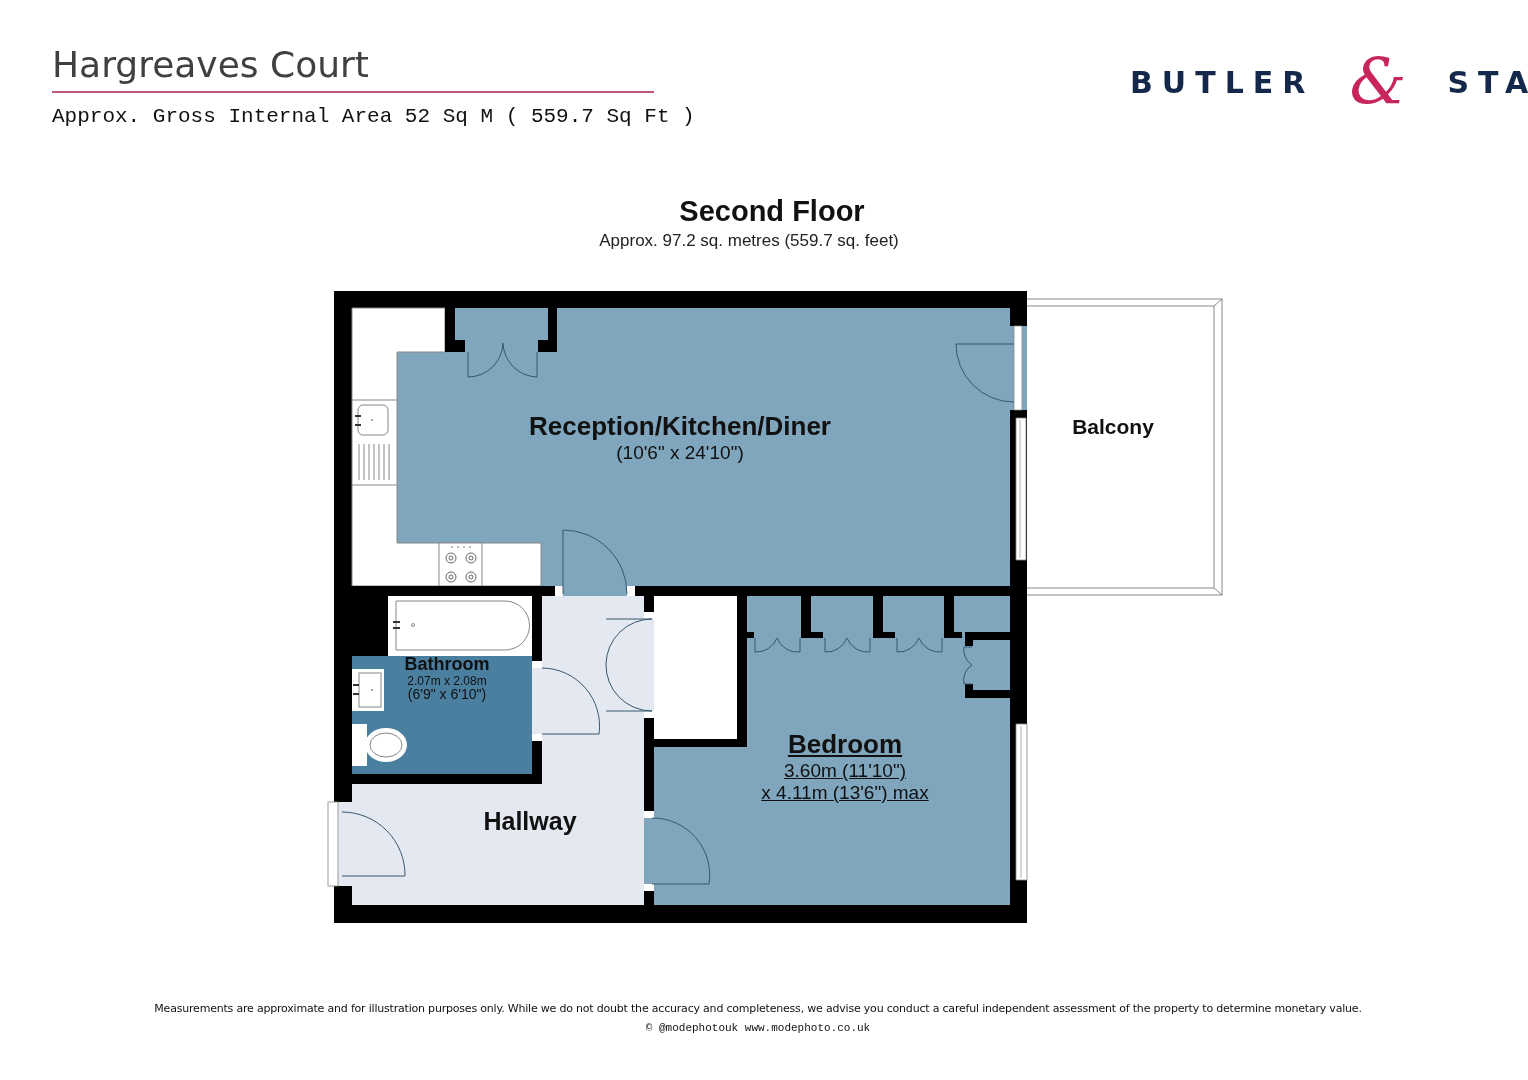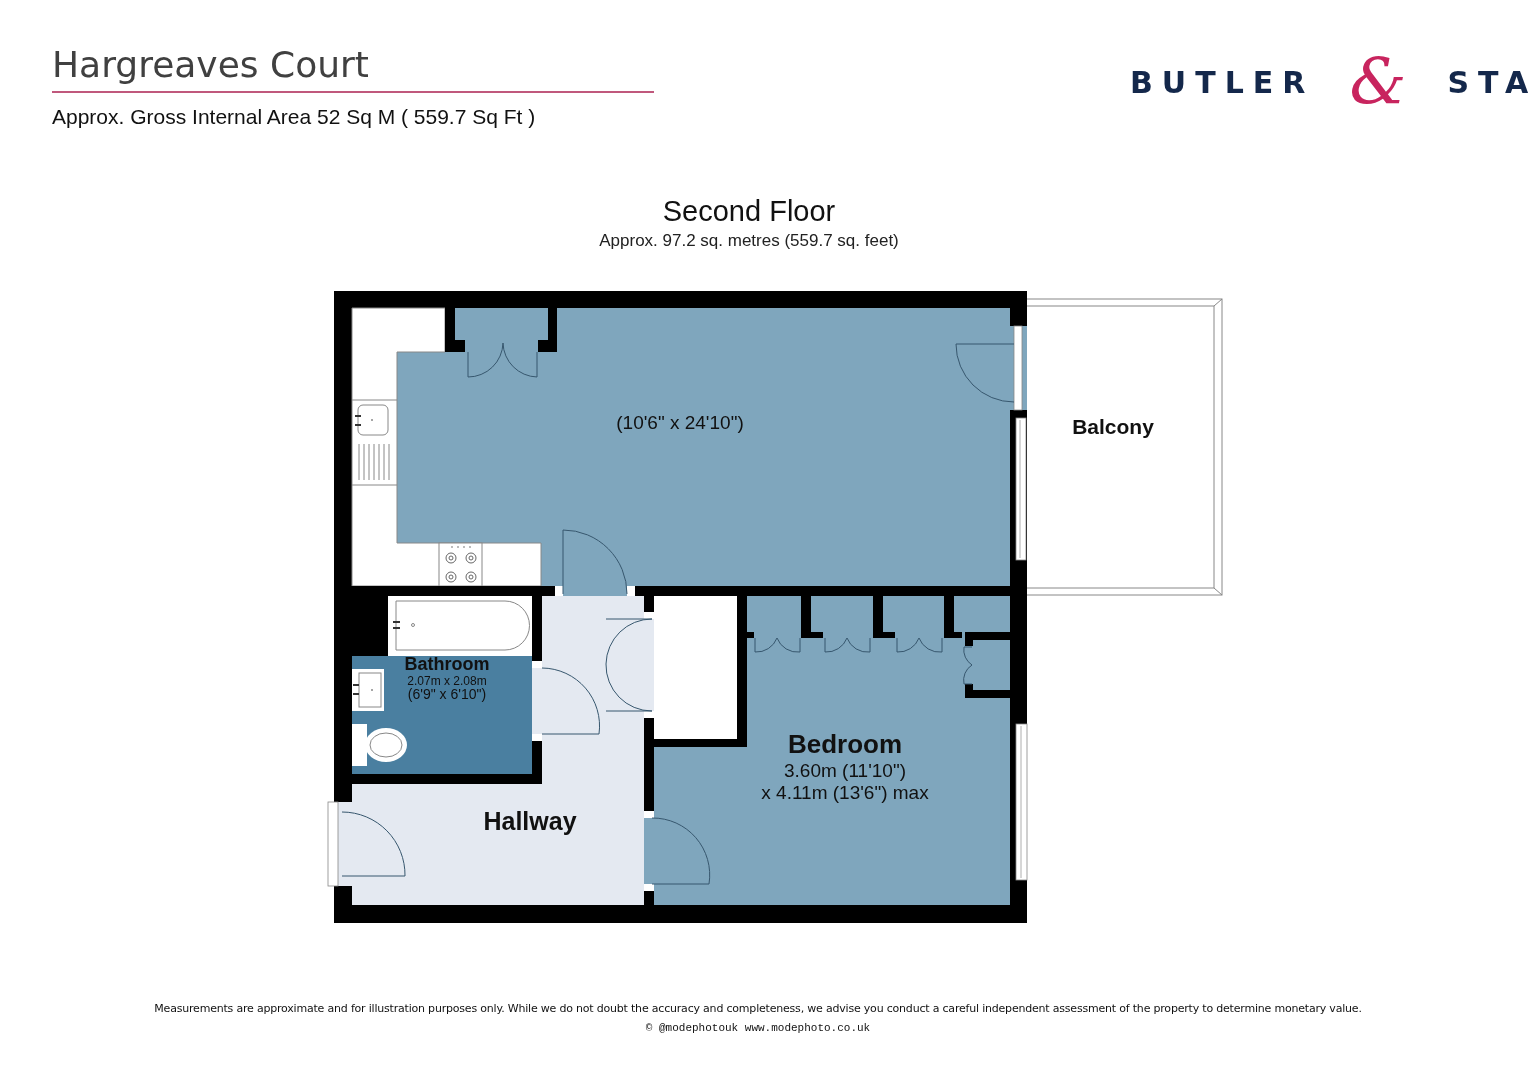--- a/index.html
+++ b/index.html
@@ -1,23 +1,23 @@
 <!DOCTYPE html>
 <html><head>
 <meta charset="utf-8">
 <style>
   html, body { margin:0; padding:0; background:#ffffff; }
   body { width:1528px; height:1080px; position:relative; overflow:hidden; font-family:"Liberation Sans", sans-serif; }
   .title { position:absolute; left:52px; top:44px; font-family:"DejaVu Sans", sans-serif; font-size:36px; color:#404040; letter-spacing:0px; }
   .title-rule { position:absolute; left:52px; top:91px; width:602px; height:2px; background:#c0587c; }
-  .subtitle { position:absolute; left:52px; top:105px; font-family:Liberation Sans, sans-serif; font-size:21px; color:#111; }
+  .subtitle { position:absolute; left:52px; top:105px; font-family:Liberation Mono, monospace; font-size:21px; color:#111; }
   .logo { position:absolute; left:1130px; top:52px; height:60px; display:flex; align-items:center;gap:37px; }
   .logo .word { font-family:"DejaVu Sans", sans-serif; font-weight:bold; font-size:30px; letter-spacing:9px; color:#14284b; }
   .logo .amp { font-family:"DejaVu Serif", serif; font-style:italic; font-size:64px; color:#c8245e; margin:0 4px 0 -2px; line-height:1; }
-  .floor-title { position:absolute; left:0; width:1498px; top:195px; text-align:center; font-weight:normal; font-size:29px; color:#111; }
+  .floor-title { position:absolute; left:0; width:1498px; top:195px; text-align:center; font-weight:bold; font-size:29px; color:#111;padding-left:23px; }
   .floor-sub { position:absolute; left:0; width:1498px; top:231px; text-align:center; font-size:17px; color:#222; }
   svg.plan { position:absolute; left:0; top:0; }
   .label { position:absolute; text-align:center; color:#111; line-height:1.15; }
   .label .name { font-weight:bold; }
   .footer1 { position:absolute; left:0; width:1516px; top:1002px; text-align:center; font-family:"DejaVu Sans", sans-serif; font-size:11px; color:#111; letter-spacing:-0.2px; }
   .footer2 { position:absolute; left:0; width:1516px; top:1022px; text-align:center; font-family:Liberation Mono, monospace; font-size:11px; color:#111; }
 </style>
 </head>
 <body>
 
@@ -190,31 +190,32 @@
   <rect x="644" y="818" width="10" height="66" fill="#7fa6bd"></rect>
   <rect x="644" y="811" width="10" height="7" fill="#fff"></rect>
   <rect x="644" y="884" width="10" height="7" fill="#fff"></rect>
   <path d="M652 818 A57 57 0 0 1 709 884 H652" fill="none" stroke="#37576e" stroke-width="1"></path>
 
   <rect x="1016" y="724" width="11" height="156" fill="#fff" stroke="#888" stroke-width="0.8"></rect>
   <line x1="1021" y1="726" x2="1021" y2="878" stroke="#999" stroke-width="0.8"></line>
 </svg>
 
 <div class="label" style="left:480px; top:412px; width:400px;">
+  <div class="name" style="font-size:26px;">Reception/Kitchen/Diner</div>
   <div style="font-size:19px;">(10'6" x 24'10")</div>
 </div>
 <div class="label" style="left:372px; top:654px; width:150px;">
   <div class="name" style="font-size:18px;">Bathroom</div>
   <div style="font-size:12px; line-height:1.05;">2.07m x 2.08m</div>
   <div style="font-size:14px; line-height:1.05;">(6'9" x 6'10")</div>
 </div>
 <div class="label" style="left:440px; top:807px; width:180px;">
   <div class="name" style="font-size:25px;">Hallway</div>
 </div>
-<div class="label" style="left:720px; top:730px; width:250px;">
+<div class="label" style="left:720px; top:730px; width:250px;text-decoration:underline;">
   <div class="name" style="font-size:26px;">Bedroom</div>
   <div style="font-size:19px;">3.60m (11'10")</div>
   <div style="font-size:19px;">x 4.11m (13'6") max</div>
 </div>
 <div class="label" style="left:1050px; top:415px; width:126px;">
   <div class="name" style="font-size:21px;">Balcony</div>
 </div>
 
 <div class="footer1">Measurements are approximate and for illustration purposes only.  While we do not doubt the accuracy and completeness, we advise you conduct a careful independent assessment of the property to determine monetary value.</div>
 <div class="footer2">© @modephotouk www.modephoto.co.uk</div>

